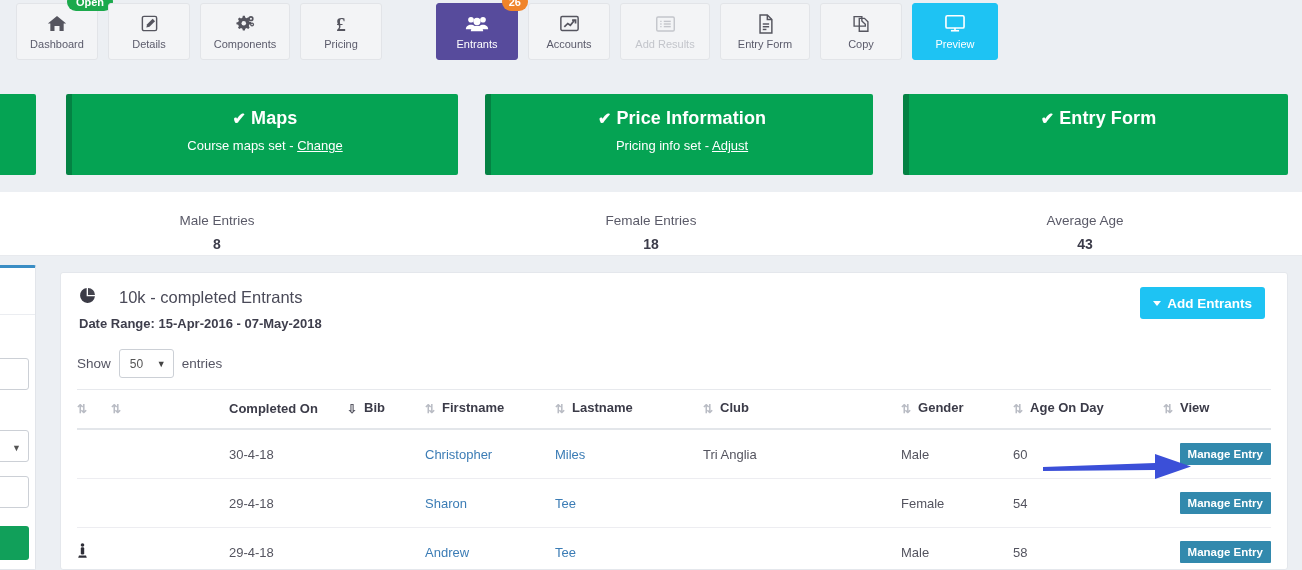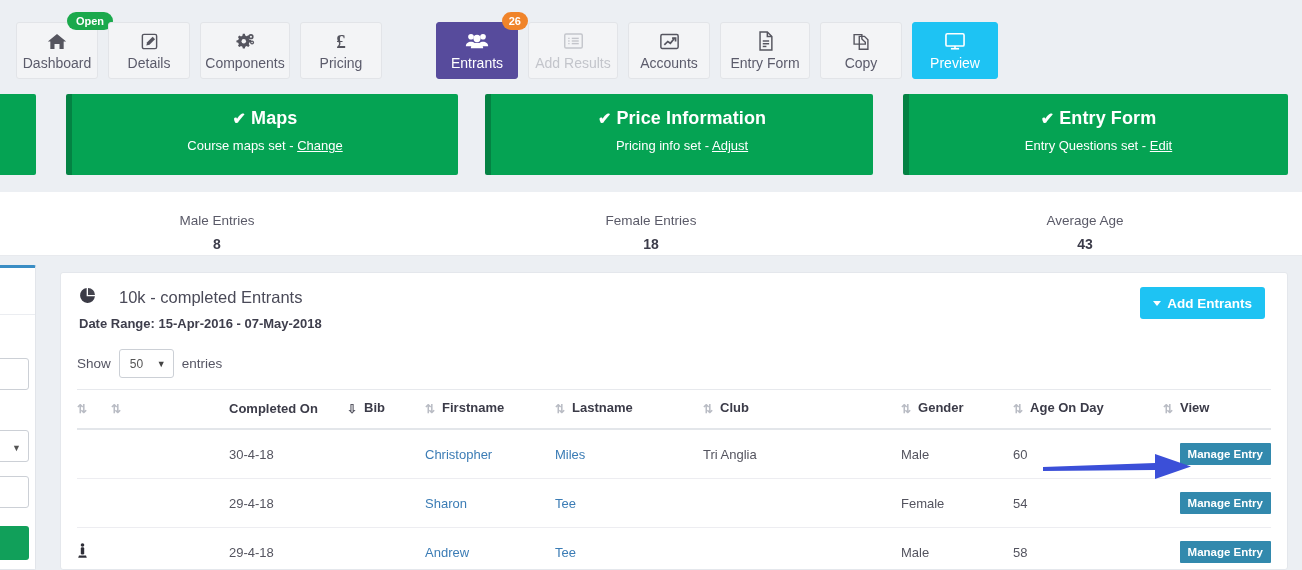--- a/index.html
+++ b/index.html
@@ -11,34 +11,34 @@
     font-family: "Liberation Sans", sans-serif;
     color: #4a4a5a;
   }
   .page { position: relative; width: 1302px; height: 570px; }
 
   
   .navbar {
     position: absolute; left: 0; top: 0; width: 1302px; height: 88px;
     background: #eceff3;
   }
-  .tabs { position: absolute; left: 16px; top: 22px; display: flex; gap: 10px; }
+  .tabs { position: absolute; left: 16px; top: 3px; display: flex; gap: 10px; }
   .tab {
     position: relative;
     width: 82px; height: 57px;
     background: #f3f4f6;
     border: 1px solid #e2e4e8;
     border-radius: 3px;
     display: flex; flex-direction: column;
     align-items: center; justify-content: center;
     gap: 5px;
     cursor: pointer;
     user-select: none;
   }
-  .tab .tab-label { font-size: 14px; color: #5b5b6b; line-height: 1; }
+  .tab .tab-label { font-size: 11px; color: #5b5b6b; line-height: 1; }
   .tab .tab-ico { height: 20px; display:flex; align-items:center; justify-content:center; color:#55555f; }
   .tab.active-purple { background: #574b9c; border-color: #574b9c; margin-left: 44px; }
   .tab.active-purple .tab-label,
   .tab.active-purple .tab-ico { color: #ffffff; }
   .tab.active-blue { background: #1ec3f3; border-color: #1ec3f3; width: 86px; }
   .tab.active-blue .tab-label,
   .tab.active-blue .tab-ico { color: #ffffff; }
   .tab.disabled .tab-label, .tab.disabled .tab-ico { color: #c3c5cb; }
   .tab.wide { width: 90px; }
 
@@ -265,46 +265,46 @@
               <circle cx="21" cy="5" r="3.3"></circle>
               <path d="M1 16c0-3.2 2.7-5.2 6-5.2s6 2 6 5.2H1z"></path>
               <path d="M15 16c0-3.2 2.7-5.2 6-5.2s6 2 6 5.2H15z"></path>
               <circle cx="14" cy="7" r="4.2"></circle>
               <path d="M6.8 18.5c0-4 3.2-6.5 7.2-6.5s7.2 2.5 7.2 6.5H6.8z"></path>
             </svg>
         </span>
         <span class="tab-label">Entrants</span>
       </div>
 
+      <div class="tab">
+        <span class="tab-ico">
+          <svg width="21" height="19" viewBox="0 0 24 22" fill="none" stroke="currentColor" stroke-width="1.7">
+              <rect x="2" y="3" width="20" height="16" rx="1.5"></rect>
+              <path d="M6 15l4-4 3 2 5-6" stroke-width="2"></path>
+              <path d="M15 7h4v4" stroke-width="2"></path>
+            </svg>
+        </span>
+        <span class="tab-label">Accounts</span>
+      </div>
+
       <div class="tab wide disabled">
         <span class="tab-ico">
           <svg width="21" height="18" viewBox="0 0 24 20" fill="none" stroke="currentColor" stroke-width="1.6">
               <rect x="2" y="2" width="20" height="16" rx="1.5"></rect>
               <line x1="6" y1="7" x2="7.5" y2="7"></line>
               <line x1="10" y1="7" x2="18" y2="7"></line>
               <line x1="6" y1="10" x2="7.5" y2="10"></line>
               <line x1="10" y1="10" x2="18" y2="10"></line>
               <line x1="6" y1="13" x2="7.5" y2="13"></line>
               <line x1="10" y1="13" x2="18" y2="13"></line>
             </svg>
         </span>
         <span class="tab-label">Add Results</span>
       </div>
 
-      <div class="tab">
-        <span class="tab-ico">
-          <svg width="21" height="19" viewBox="0 0 24 22" fill="none" stroke="currentColor" stroke-width="1.7">
-              <rect x="2" y="3" width="20" height="16" rx="1.5"></rect>
-              <path d="M6 15l4-4 3 2 5-6" stroke-width="2"></path>
-              <path d="M15 7h4v4" stroke-width="2"></path>
-            </svg>
-        </span>
-        <span class="tab-label">Accounts</span>
-      </div>
-
       <div class="tab wide">
         <span class="tab-ico">
           <svg width="17" height="20" viewBox="0 0 18 22" fill="none" stroke="currentColor" stroke-width="1.6">
               <path d="M3 1h8l5 5v15H3z"></path>
               <path d="M11 1v5h5"></path>
               <line x1="6" y1="11" x2="13" y2="11"></line>
               <line x1="6" y1="14" x2="13" y2="14"></line>
               <line x1="6" y1="17" x2="10" y2="17"></line>
             </svg>
         </span>
@@ -353,23 +353,20 @@
         <span class="check">✔</span><span>Price Information</span>
       </div>
       <div class="b-sub">
         <span>Pricing info set - </span><a href="#">Adjust</a>
       </div>
     </div>
 
     <div class="banner" style="left:903px; width:385px;">
       <div class="b-title">
         <span class="check">✔</span><span>Entry Form</span>
-      </div>
-      <div class="b-sub">
-        <span>Entry Questions set - </span><a href="#">Edit</a>
       </div>
     </div>
 
   </div>
 
   <div class="stats">
     <div class="stat">
       <div class="s-label">Male Entries</div>
       <div class="s-value">8</div>
     </div>

